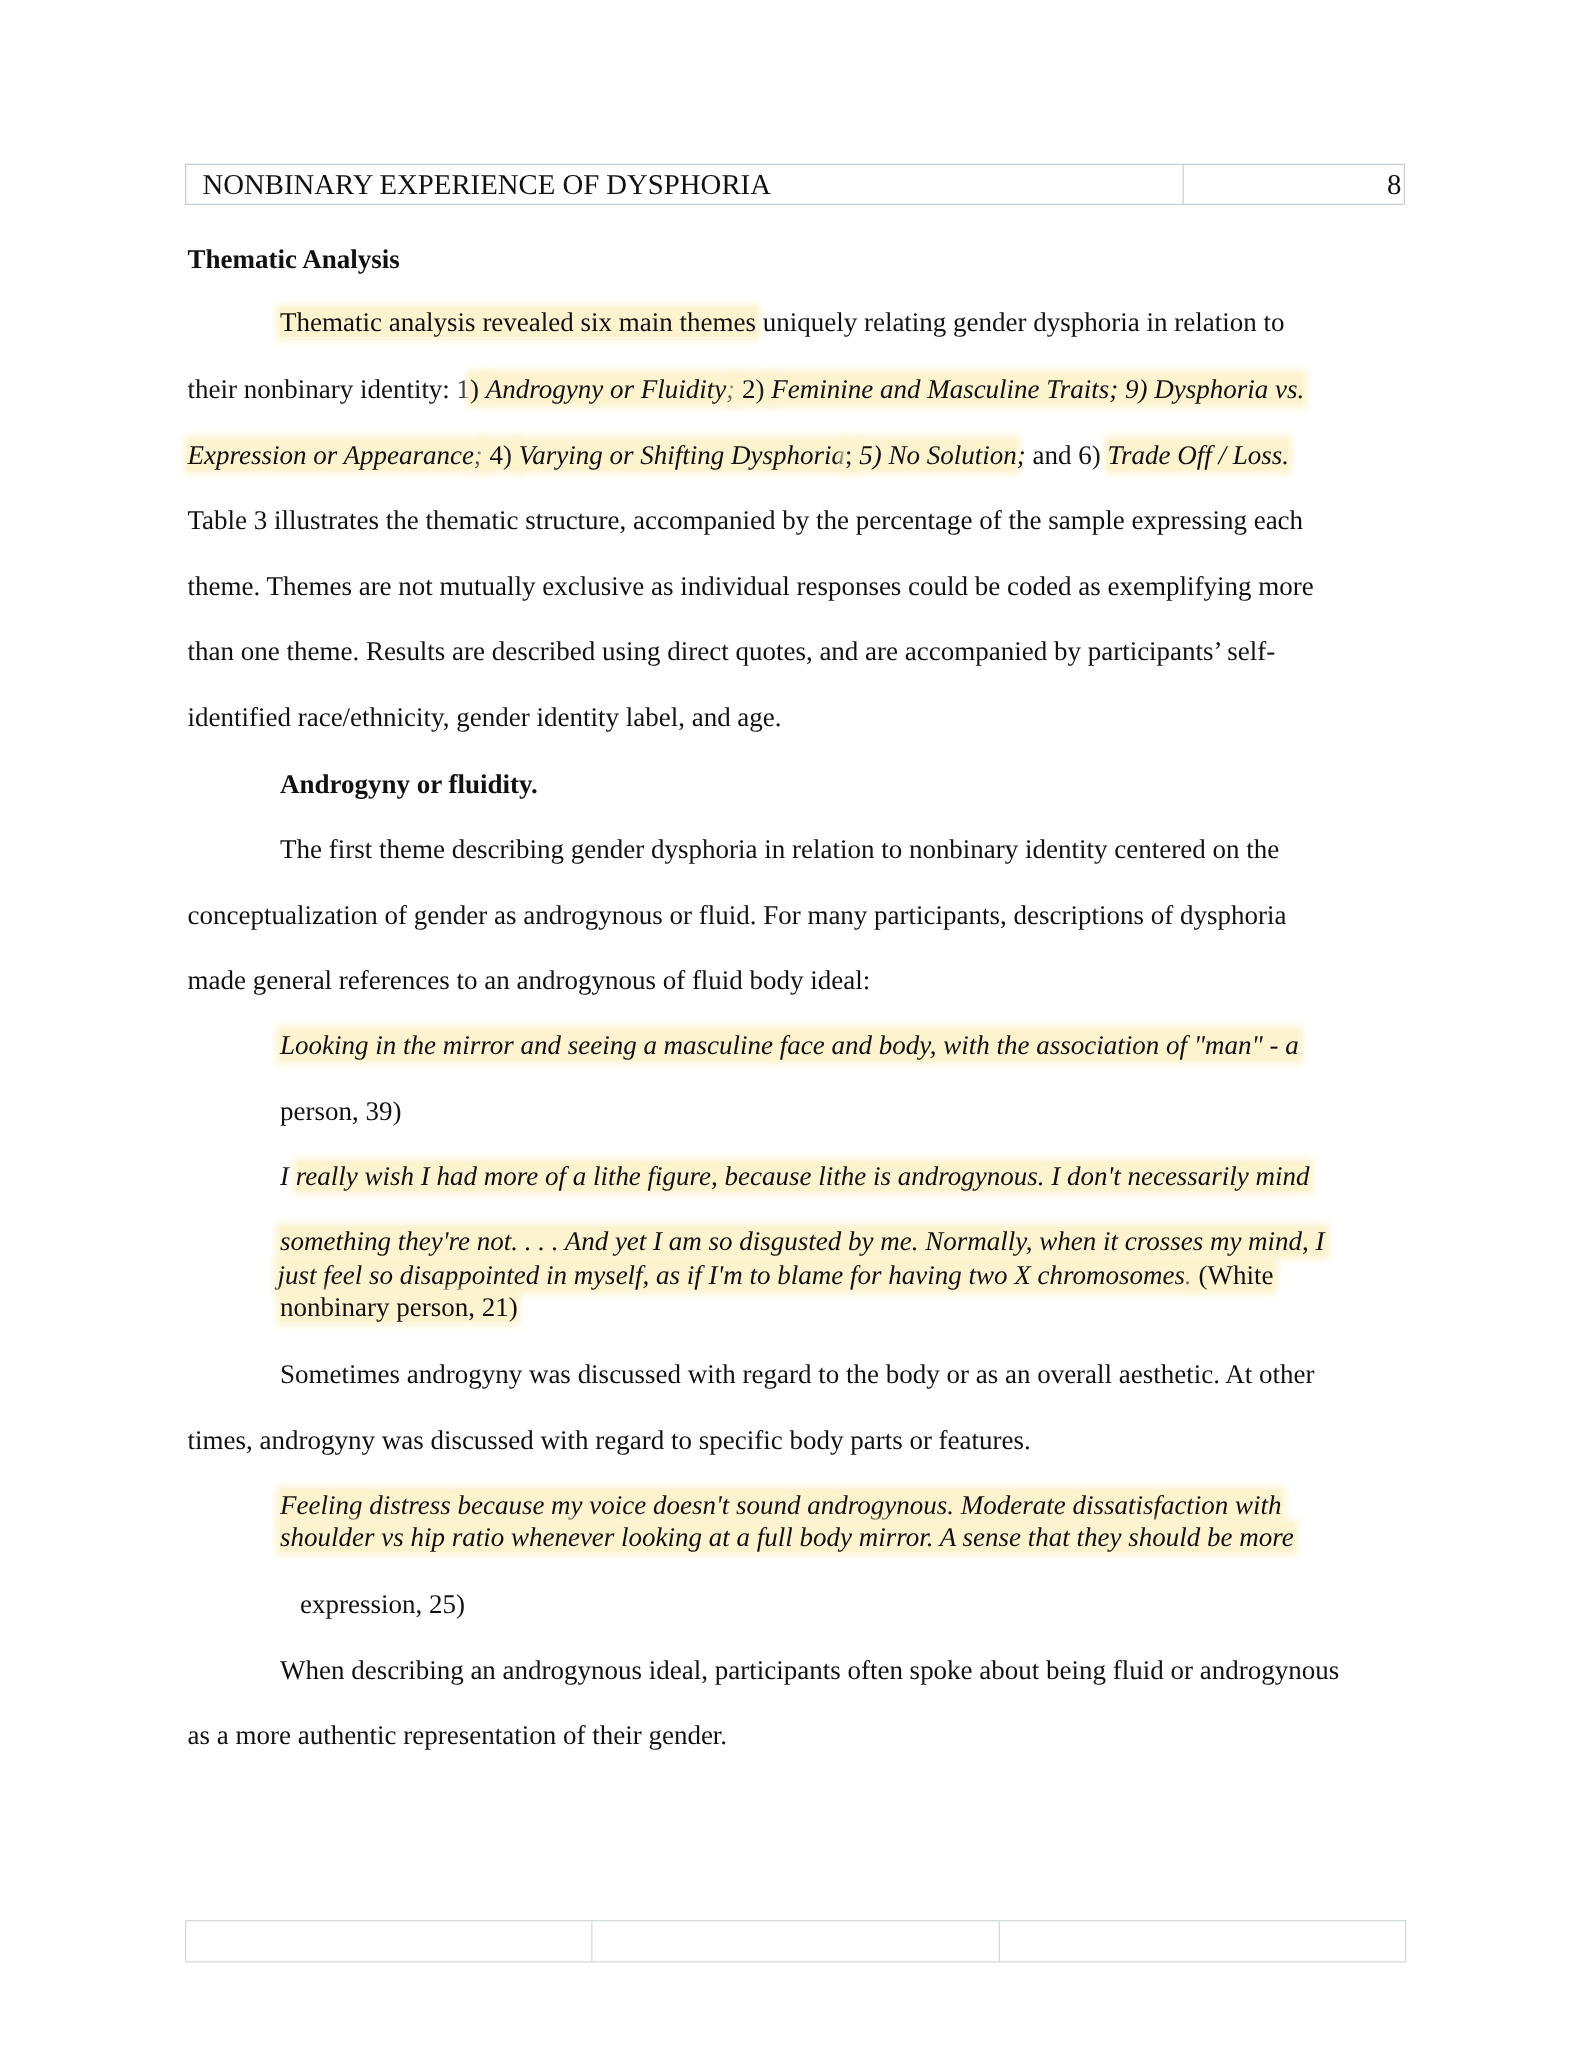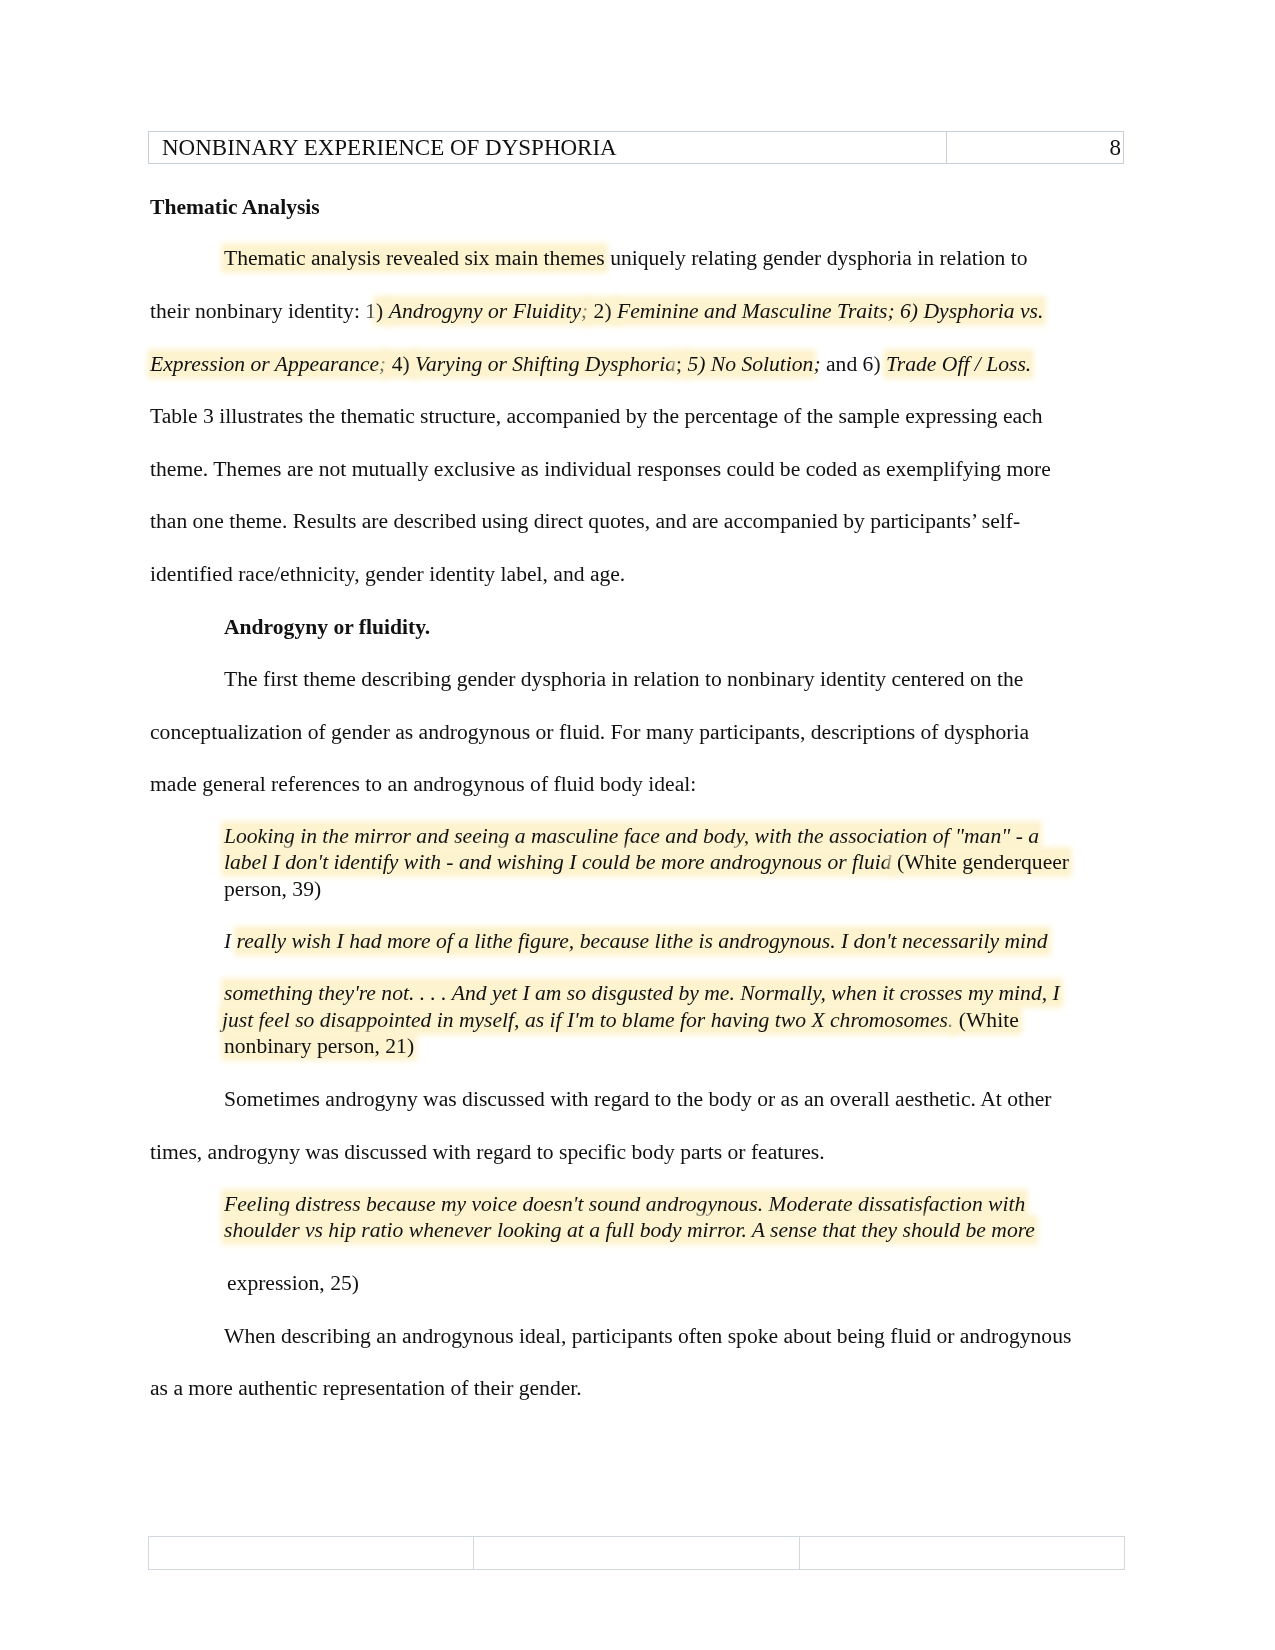--- a/index.html
+++ b/index.html
@@ -29,48 +29,47 @@
 <div class="page">
 
   <div class="header-box">
     <div class="header-title">NONBINARY EXPERIENCE OF DYSPHORIA</div>
     <div class="header-page">8</div>
   </div>
 
   <div class="abs bold" style="left:150px; top:171px;">Thematic Analysis</div>
 
   <div class="abs" style="left:224px; top:222px;"><span class="hl">Thematic analysis revealed six main themes</span><span> uniquely relating gender dysphoria in relation to</span></div>
-  <div class="abs" style="left:150px; top:275px;"><span>their nonbinary identity: 1</span><span class="hl">) </span><span class="hl it">Androgyny or Fluidity;</span><span class="hl"> 2) </span><span class="hl it">Feminine and Masculine Traits; 6) Dysphoria vs.</span></div>
+  <div class="abs" style="left:150px; top:275px;"><span>their nonbinary identity: 1</span><span class="hl">) </span><span class="hl it">Androgyny or Fluidity;</span><span class="hl"> 2) </span><span class="hl it">Feminine and Masculine Traits; 9) Dysphoria vs.</span></div>
   <div class="abs" style="left:150px; top:328px;"><span class="hl it">Expression or Appearance;</span><span class="hl"> 4) </span><span class="hl it">Varying or Shifting Dysphoria</span><span class="hl">; </span><span class="hl it">5) No Solution</span><span class="it">;</span><span> and 6) </span><span class="hl it">Trade Off / Loss.</span></div>
   <div class="abs" style="left:150px; top:380px;"><span>Table 3 illustrates the thematic structure, accompanied by the percentage of the sample expressing each</span></div>
   <div class="abs" style="left:150px; top:433px;"><span>theme. Themes are not mutually exclusive as individual responses could be coded as exemplifying more</span></div>
   <div class="abs" style="left:150px; top:485px;"><span>than one theme. Results are described using direct quotes, and are accompanied by participants’ self-</span></div>
   <div class="abs" style="left:150px; top:538px;"><span>identified race/ethnicity, gender identity label, and age.</span></div>
 
   <div class="abs bold" style="left:224px; top:591px;">Androgyny or fluidity.</div>
 
   <div class="abs" style="left:224px; top:643px;">The first theme describing gender dysphoria in relation to nonbinary identity centered on the</div>
   <div class="abs" style="left:150px; top:696px;">conceptualization of gender as androgynous or fluid. For many participants, descriptions of dysphoria</div>
   <div class="abs" style="left:150px; top:748px;">made general references to an androgynous of fluid body ideal:</div>
 
   <div class="abs" style="left:224px; top:800px;"><span class="hl it">Looking in the mirror and seeing a masculine face and body, with the association of "man" - a</span></div>
-  <div class="abs" style="left:224px; top:826px;"><span class="hl it">label I don't identify with - and wishing I could be more androgynous or fluid</span><span class="hl"> (White genderqueer</span></div>
   <div class="abs" style="left:224px; top:853px;"><span>person, 39)</span></div>
 
   <div class="abs" style="left:224px; top:905px;"><span class="it">I </span><span class="hl it">really wish I had more of a lithe figure, because lithe is androgynous. I don't necessarily mind</span></div>
   <div class="abs" style="left:222px; top:984px;"><span class="hl it">just feel so disappointed in myself, as if I'm to blame for having two X chromosomes.</span><span class="hl"> (White</span></div>
   <div class="abs" style="left:224px; top:957px;"><span class="hl it">something they're not. . . . And yet I am so disgusted by me. Normally, when it crosses my mind, I</span></div>
   <div class="abs" style="left:224px; top:1010px;"><span class="hl">nonbinary person, 21)</span></div>
 
   <div class="abs" style="left:224px; top:1063px;">Sometimes androgyny was discussed with regard to the body or as an overall aesthetic. At other</div>
   <div class="abs" style="left:150px; top:1116px;">times, androgyny was discussed with regard to specific body parts or features.</div>
 
   <div class="abs" style="left:224px; top:1168px;"><span class="hl it">Feeling distress because my voice doesn't sound androgynous. Moderate dissatisfaction with</span></div>
   <div class="abs" style="left:224px; top:1194px;"><span class="hl it">shoulder vs hip ratio whenever looking at a full body mirror. A sense that they should be more</span></div>
-  <div class="abs" style="left:227px; top:1247px;"><span>expression, 25)</span></div>
+  <div class="abs" style="left:240px; top:1247px;"><span>expression, 25)</span></div>
 
   <div class="abs" style="left:224px; top:1300px;">When describing an androgynous ideal, participants often spoke about being fluid or androgynous</div>
   <div class="abs" style="left:150px; top:1352px;">as a more authentic representation of their gender.</div>
 
   <div class="footer-box">
     <div class="footer-cell"></div>
     <div class="footer-cell"></div>
     <div class="footer-cell"></div>
   </div>
 </div>

